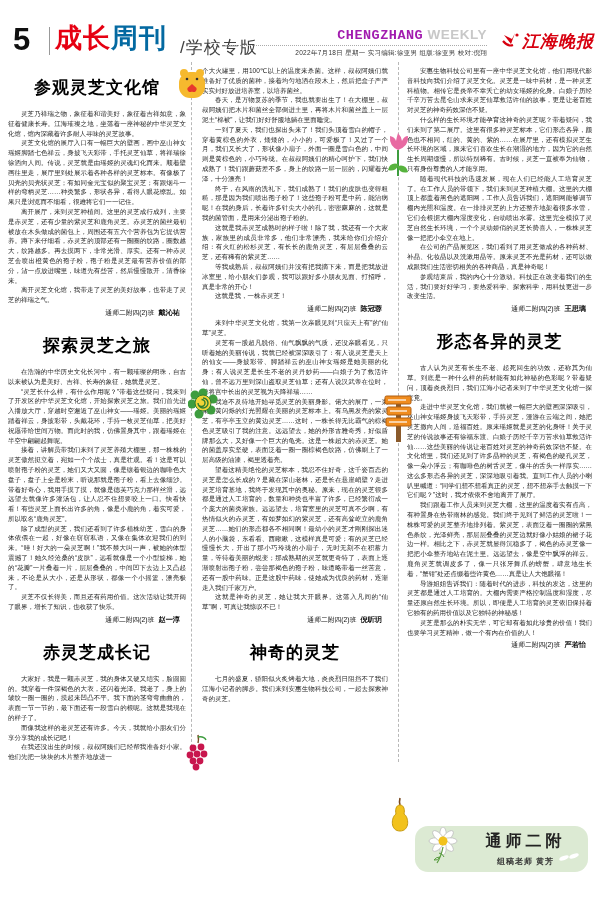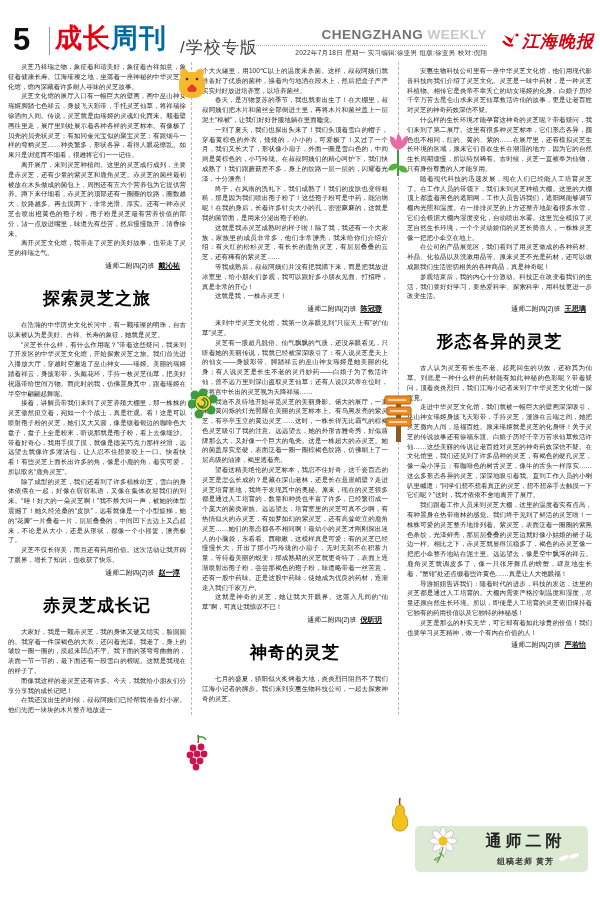--- a/index.html
+++ b/index.html
@@ -7,44 +7,44 @@
         font-family:"Liberation Sans","DejaVu Sans",sans-serif;}
   
   .hdr{position:absolute;left:0;top:0;width:600px;height:64px;}
   .page-num{position:absolute;left:13px;top:24px;font-size:31px;font-weight:bold;color:#101010;line-height:1;}
   .hdr-rule{position:absolute;left:49px;top:27px;width:1px;height:28px;background:#999;}
   .mast{position:absolute;left:55px;top:25px;font-size:27px;font-weight:bold;line-height:1;letter-spacing:1px;}
   .mast .red{color:#e60012;}
   .mast .blk{color:#0369a1;}
   .edition{position:absolute;left:180px;top:36px;font-size:17px;color:#404040;letter-spacing:1px;}
   .weekly{position:absolute;right:113px;top:27px;font-size:13.5px;font-weight:bold;letter-spacing:.5px;}
-  .weekly .en-b{color:#737373;}
+  .weekly .en-b{color:#a21caf;font-family:Liberation Mono, monospace;}
   .weekly .en-l{color:#c8c8c8;}
   .hdr-dots{position:absolute;left:225px;top:45px;width:262px;border-top:1px dotted #aaa;}
   .dateline{position:absolute;right:113px;top:49px;font-size:6.5px;color:#333;letter-spacing:.3px;}
   .paper-logo{position:absolute;right:6px;top:30px;display:flex;align-items:flex-end;}
   .paper-logo .cn{font-family:"Liberation Serif","DejaVu Serif",serif;font-style:italic;font-weight:bold;
                   font-size:17px;color:#d7000f;letter-spacing:1px;}
   
   .content{position:absolute;left:8px;top:62px;width:584px;display:flex;align-items:stretch;}
   .col{box-sizing:border-box;}
   .c1{width:178px;}
   .c2{width:208px;padding:0 10px;border-left:1px dashed #b8b8b8;border-right:1px dashed #b8b8b8;margin-left:5px;}
   .c3{width:193px;padding-left:8px;}
   .art h2{font-size:17px;font-weight:bold;color:#000;text-align:center;margin:16px 0 10px;letter-spacing:1px;}
   .art h2.first{margin-top:14px;}
   .art p{font-size:6.5px;line-height:9.8px;color:#262626;text-align:justify;text-indent:2em;margin:0;}
   .art p.cont{text-indent:0;}
   .byline{font-size:6.8px;color:#111;text-align:right;margin:3px 6px 4px 0;}
-  .byline b{margin-left:4px;font-size:7.2px;text-decoration:underline;}
+  .byline b{margin-left:4px;font-size:7.2px;}
   
   .deco{position:absolute;}
   
   .school-box{position:absolute;left:415px;top:826px;width:173px;height:46px;background:#dcead3;
-              border-radius:5px;display:flex;align-items:center;}
+              border-radius:13px;display:flex;align-items:center;}
   .school-txt{flex:1;text-align:center;}
   .school-name{font-family:"Liberation Serif","DejaVu Serif",serif;font-size:16px;font-weight:bold;
                color:#222;letter-spacing:4px;line-height:1.2;}
   .school-credit{font-size:8px;font-weight:bold;color:#333;margin-top:6px;letter-spacing:1px;}
   .leaf-marks{position:absolute;right:8px;bottom:5px;}
 </style>
 </head>
 <body>
 
 <div class="page">
@@ -71,20 +71,21 @@
         </svg>
       </span>
       <span class="cn">江海晚报</span>
     </div>
   </div>
 
   <div class="content">
 
     <div class="col c1">
       <div class="art">
+        <h2 class="first">参观灵芝文化馆</h2>
         <p>灵芝乃祥瑞之物，象征着和谐美好，象征着吉祥如意，象征着健康长寿。江海璀璨之地，坐落着一座神秘的中华灵芝文化馆，馆内深藏着许多耐人寻味的灵芝故事。</p>
         <p>灵芝文化馆的展厅入口有一幅巨大的壁画，画中巫山神女瑶姬脚踏七色祥云，身披飞天彩带，手托灵芝仙草，将祥瑞徐徐洒向人间。传说，灵芝就是由瑶姬的灵魂幻化而来。顺着壁画往里走，展厅里到处展示着各种各样的灵芝标本。有像极了贝壳的贝壳状灵芝；有如同金元宝似的聚宝灵芝；有跟烟斗一样的弯柄灵芝……种类繁多，形状各异，看得人眼花缭乱。如果只是浏览而不细看，很难将它们一一记住。</p>
         <p>离开展厅，来到灵芝种植间。这里的灵芝成行成列，主要是赤灵芝，还有少量的紫灵芝和鹿角灵芝。赤灵芝的菌丝最初被放在木头做成的菌包上，周围还有五六个营养包为它提供营养。蹲下来仔细看，赤灵芝的顶部还有一圈圈的纹路，圈数越大，纹路越多。再去摸两下，非常光滑、厚实。还有一种赤灵芝会喷出橙黄色的孢子粉，孢子粉是灵芝最有营养价值的部分，沾一点放进嘴里，味道先有些苦，然后慢慢散开，清香徐来。</p>
         <p>离开灵芝文化馆，我带走了灵芝的美好故事，也带走了灵芝的祥瑞之气。</p>
         <div class="byline">
           <span>通师二附四(2)班</span><b>戴沁祐</b>
         </div>
       </div>
       <div class="art">
         <h2>探索灵芝之旅</h2>

